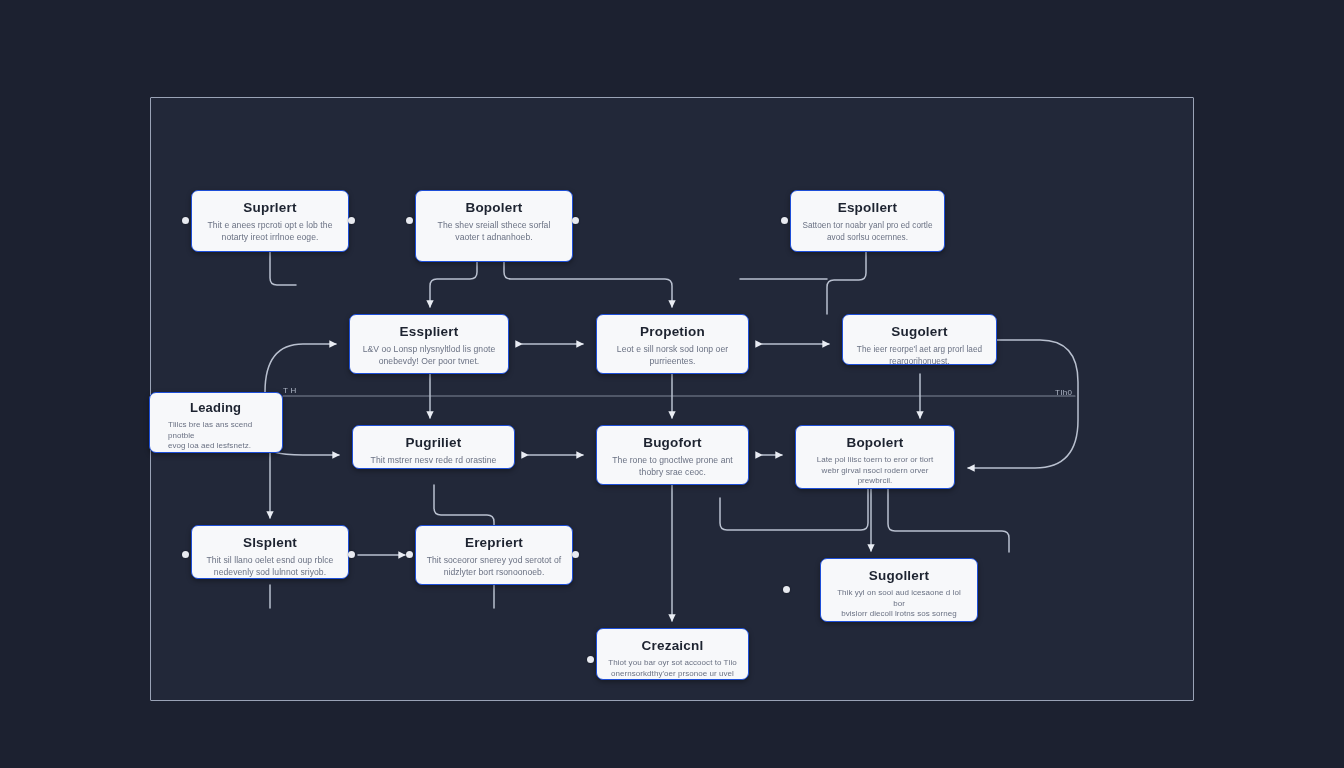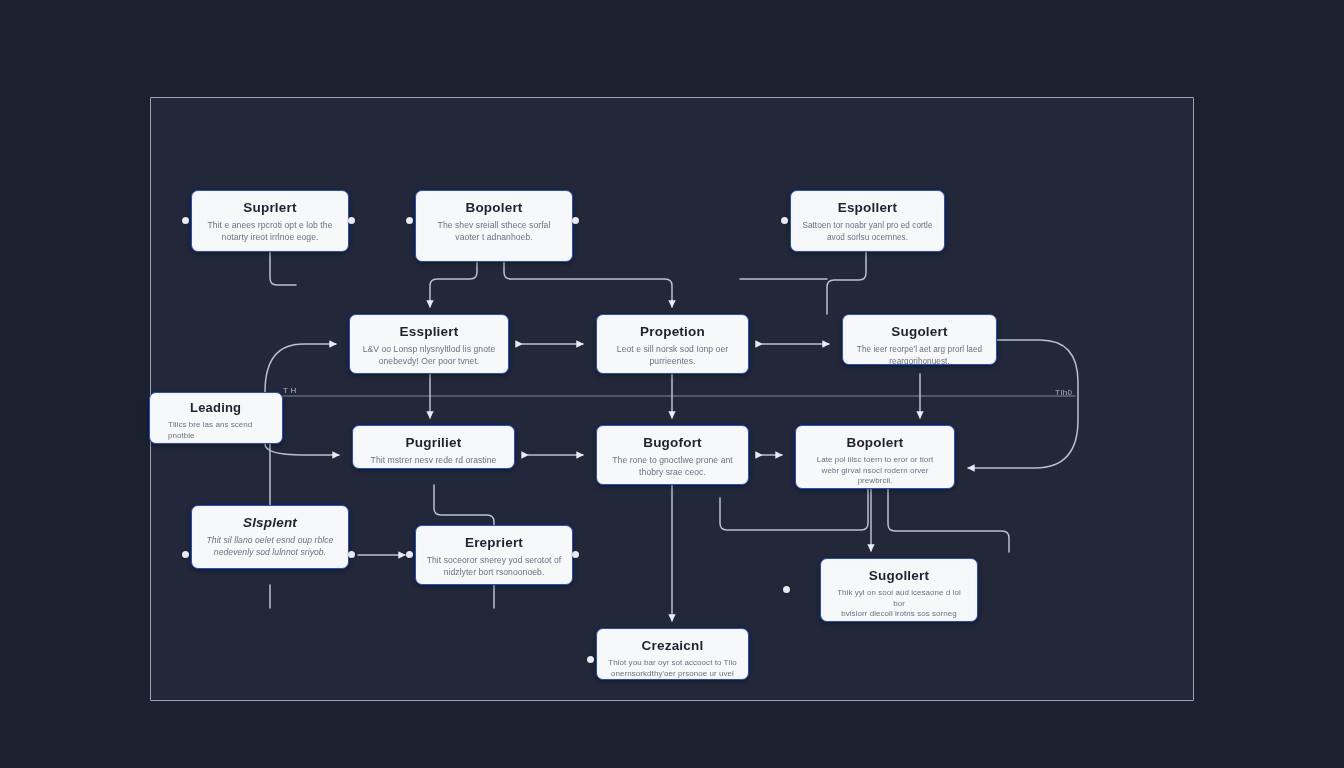--- a/index.html
+++ b/index.html
@@ -197,21 +197,21 @@
     <div class="body" style="white-space:pre-line;">Leot e sill norsk sod Ionp oer
 purrieentes.</div>
   </div>
 
   <div class="node" style="left:842px; top:314px; width:155px; height:51px;">
     <div class="title">Sugolert</div>
     <div class="body" style="white-space:pre-line; font-size:8.2px;">The ieer reorpe'l aet arg prorl laed
 reargorihonuest.</div>
   </div>
 
-  <div class="node left-align" style="left:149px; top:392px; width:134px; height:52px; padding-top:7px;">
+  <div class="node left-align" style="left:149px; top:392px; width:134px; height:61px; padding-top:7px;">
     <div class="title" style="font-size:13px;">Leading</div>
     <div class="body" style="white-space:pre-line; font-size:8px; line-height:10.5px;">Tlilcs bre las ans scend pnotble
 evog loa aed lesfsnetz.</div>
   </div>
 
   <div class="node" style="left:352px; top:425px; width:163px; height:44px;">
     <div class="title">Pugriliet</div>
     <div class="body" style="white-space:pre-line;">Thit mstrer nesv rede rd orastine
 onetisy clornt lootec.</div>
   </div>
@@ -222,21 +222,21 @@
 thobry srae ceoc.</div>
   </div>
 
   <div class="node" style="left:795px; top:425px; width:160px; height:64px;">
     <div class="title">Bopolert</div>
     <div class="body" style="white-space:pre-line; font-size:8px; line-height:10.5px;">Late pol liisc toern to eror or tiort
 webr girval nsocl rodern orver
 prewbrcil.</div>
   </div>
 
-  <div class="node" style="left:191px; top:505px; width:158px; height:64px;font-style:italic;">
+  <div class="node" style="left:191px; top:525px; width:158px; height:54px;">
     <div class="title">Slsplent</div>
     <div class="body" style="white-space:pre-line;">Thit sil llano oelet esnd oup rblce
 nedevenly sod lulnnot sriyob.</div>
   </div>
   <div class="port" style="left:182px; top:551px;"></div>
   <div class="port" style="left:348px; top:551px;"></div>
 
   <div class="node" style="left:415px; top:525px; width:158px; height:60px;">
     <div class="title">Erepriert</div>
     <div class="body" style="white-space:pre-line;">Thit soceoror snerey yod serotot of

